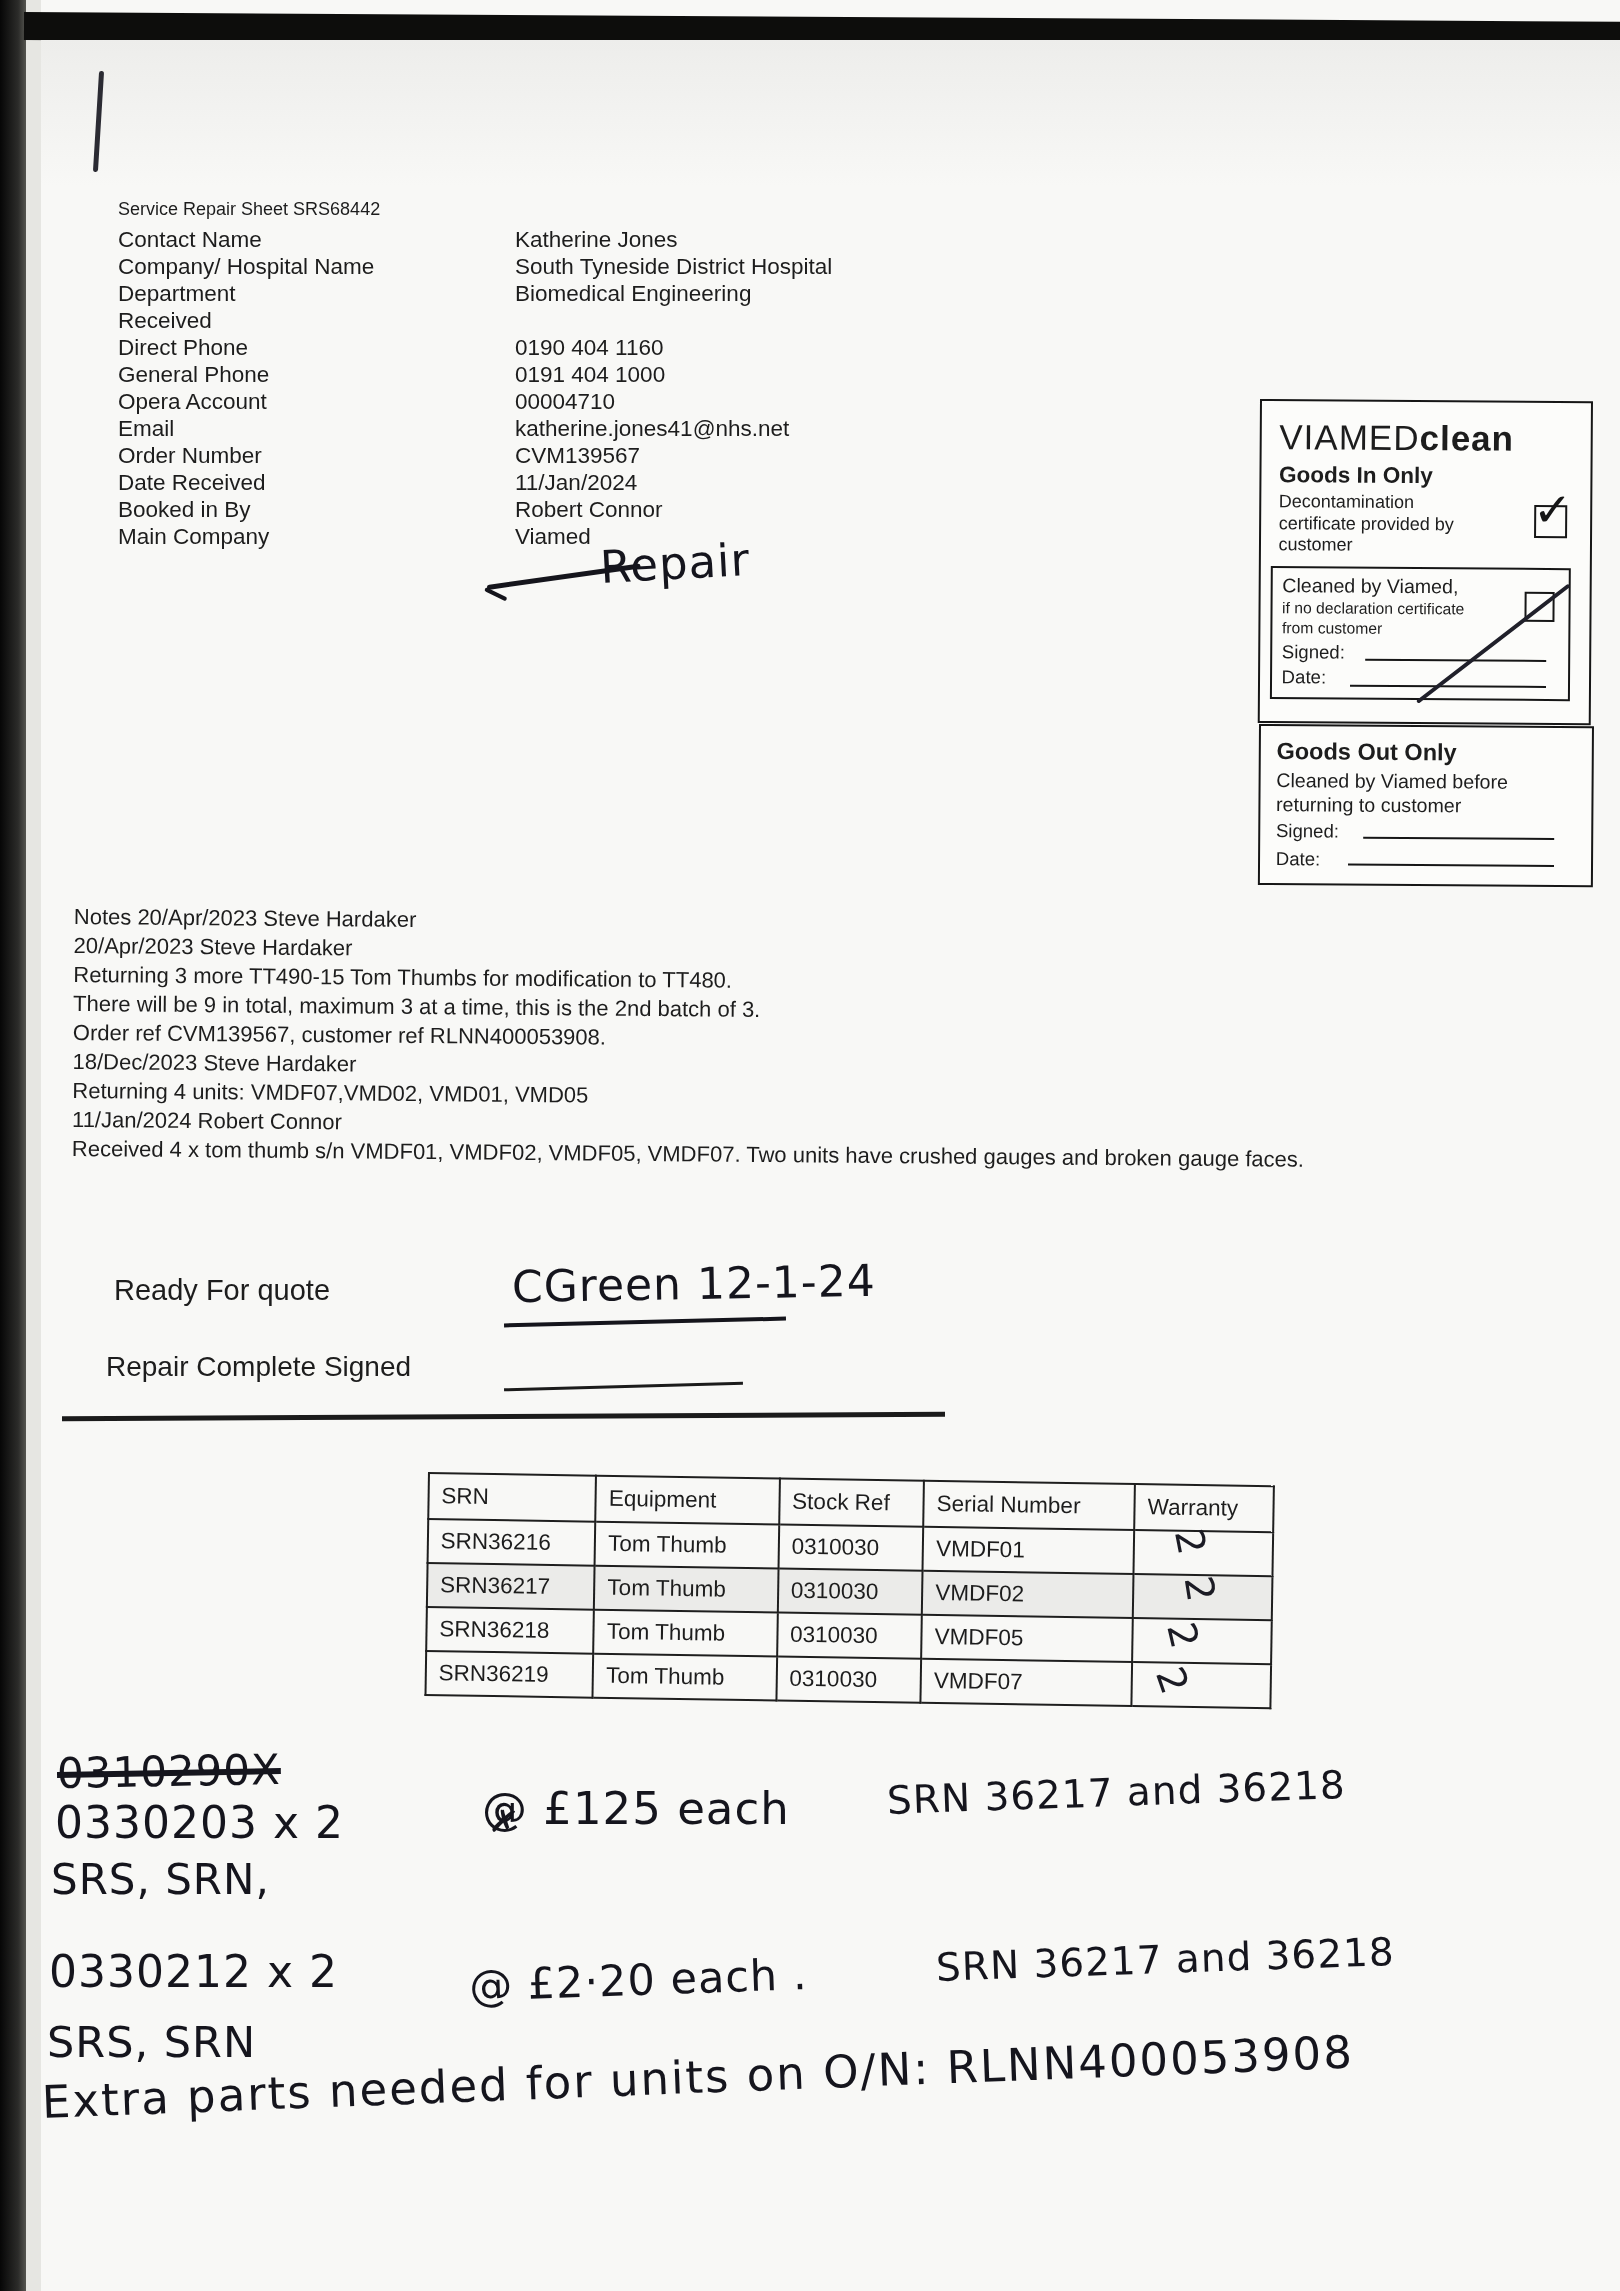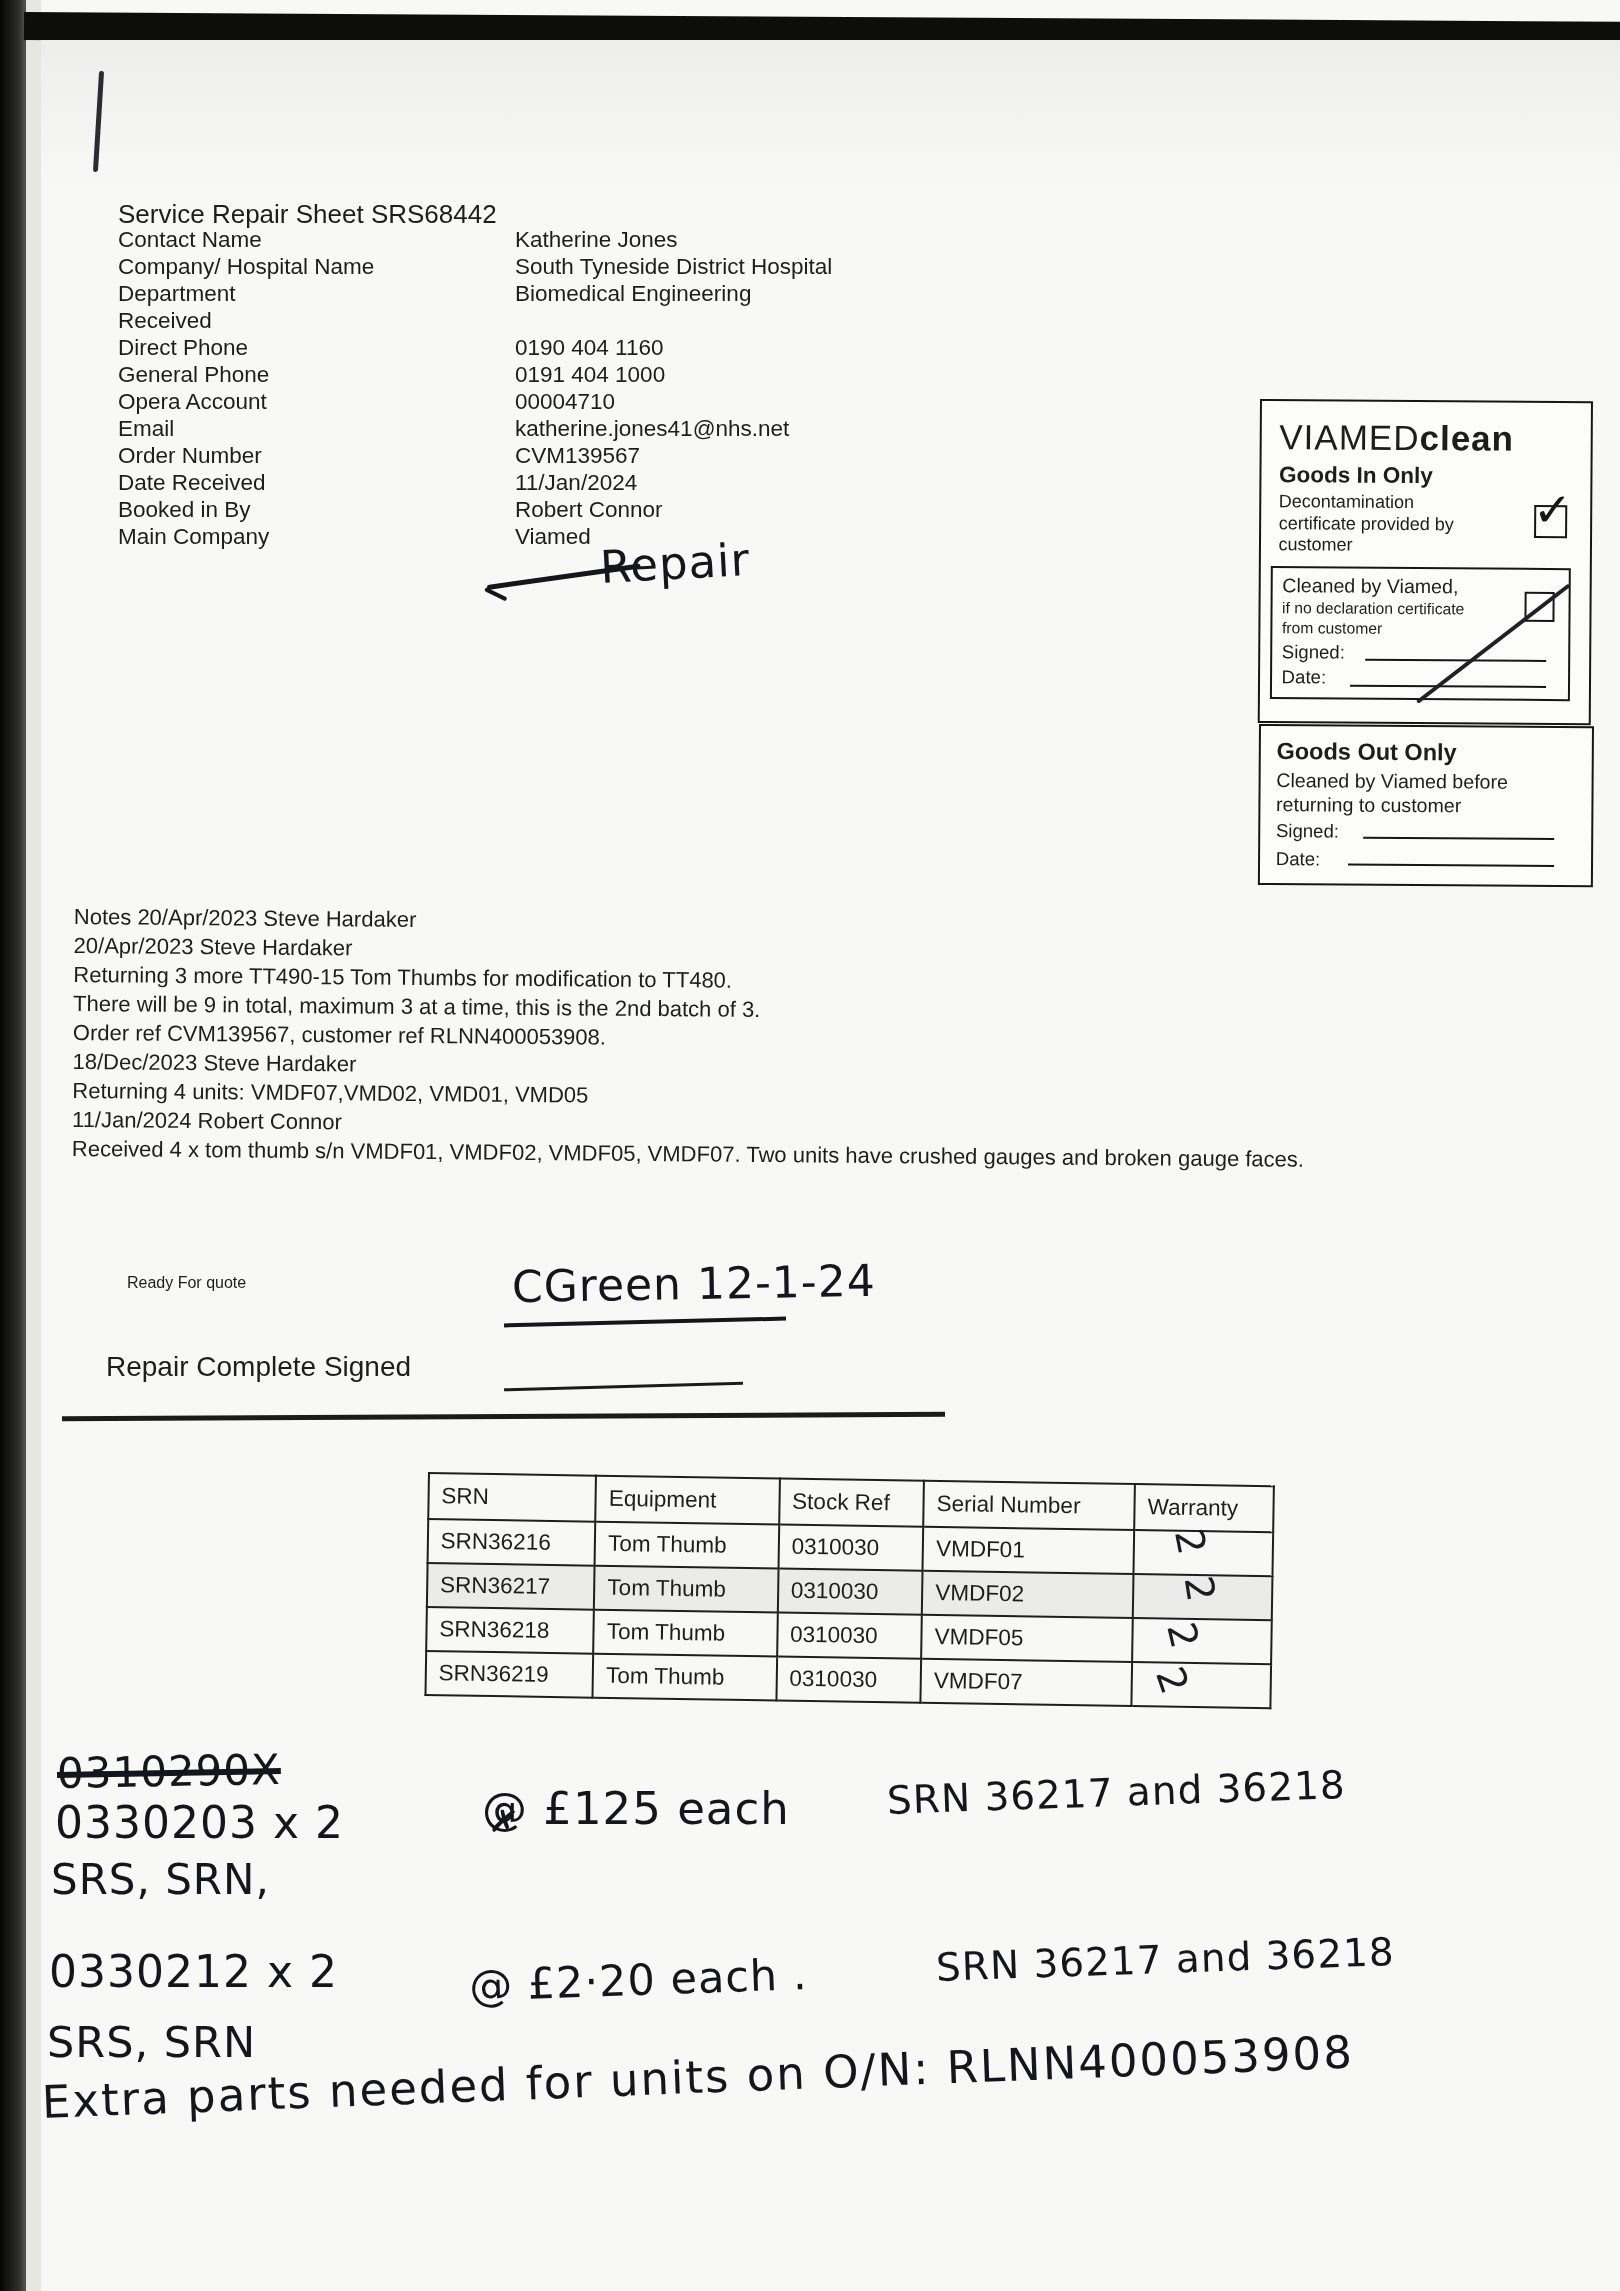--- a/index.html
+++ b/index.html
@@ -13,21 +13,21 @@
     background:linear-gradient(90deg,#060606,#2c2c2a 70%,#555550);}
   .scan-sliver{position:absolute;left:25.5px;top:0;width:15.7px;height:2292px;background:#e6e6e2;}
   .scan-top{position:absolute;left:23.5px;top:11.8px;width:1600px;height:28px;background:#0d0d0c;
     transform:rotate(0.35deg);transform-origin:left center;}
   .pen-mark{position:absolute;left:96px;top:71px;width:4.9px;height:101px;background:#2b2b33;
     border-radius:2.9px;transform:rotate(3.5deg);}
   .shade-top{position:absolute;left:41px;top:40px;width:1579px;height:147px;
     background:linear-gradient(180deg,#ededeb,#f8f8f6);}
 
   
-  .form-title{position:absolute;left:118px;top:199px;font-size:26px;}
+  .form-title{position:absolute;left:118px;top:199px;font-size:18px;}
   .form-rows{position:absolute;left:118px;top:226px;}
   .form-row{display:flex;height:27px;line-height:27px;font-size:22.5px;}
   .f-label{width:397px;}
   .quote-strike{position:absolute;left:487px;top:585px;width:155px;height:4.9px;background:#15151c;
     border-radius:2.9px;transform:rotate(-8deg);transform-origin:left center;}
   .quote-barb{position:absolute;left:485px;top:587px;width:23.5px;height:3.9px;background:#15151c;
     border-radius:2px;transform:rotate(26deg);transform-origin:left center;}
 
   
   .hw{font-family:"DejaVu Sans", sans-serif;color:#15151d;letter-spacing:1px;white-space:nowrap;}
@@ -58,21 +58,21 @@
   .go-title{position:absolute;left:15.7px;top:11.8px;font-size:23.5px;font-weight:700;}
   .go-desc{position:absolute;left:15.7px;top:43px;width:284px;font-size:19.6px;line-height:1.2;}
   .go-signed{position:absolute;left:15.7px;top:94px;font-size:18.6px;}
   .go-date{position:absolute;left:15.7px;top:122px;font-size:18.6px;}
 
   
   .notes{position:absolute;left:74px;top:902px;width:1482px;font-size:22px;line-height:29px;
     transform:rotate(0.5deg);transform-origin:left top;}
 
   
-  .ready-label{position:absolute;left:127px;top:1274px;font-size:16px;}
+  .ready-label{position:absolute;left:114px;top:1274px;font-size:29px;}
   .ready-sig{position:absolute;left:512px;top:1258px;font-size:44px;transform:rotate(-1deg);}
   .ready-line{position:absolute;left:504px;top:1320px;width:282px;height:3.9px;background:#15151c;
     transform:rotate(-1.4deg);}
   .repair-label{position:absolute;left:106px;top:1351px;font-size:28px;}
   .repair-line{position:absolute;left:504px;top:1385px;width:239px;height:2.9px;background:#1b1b1b;
     transform:rotate(-1.6deg);}
   .hrule{position:absolute;left:62px;top:1414px;width:883px;height:4.9px;background:#1b1b1b;
     transform:rotate(-0.3deg);}
 
   

